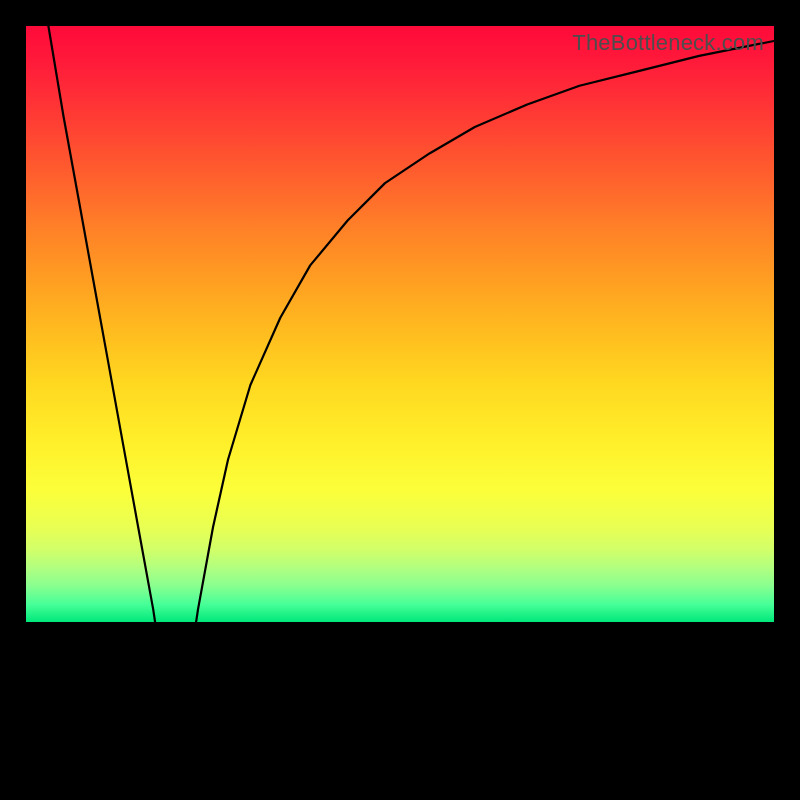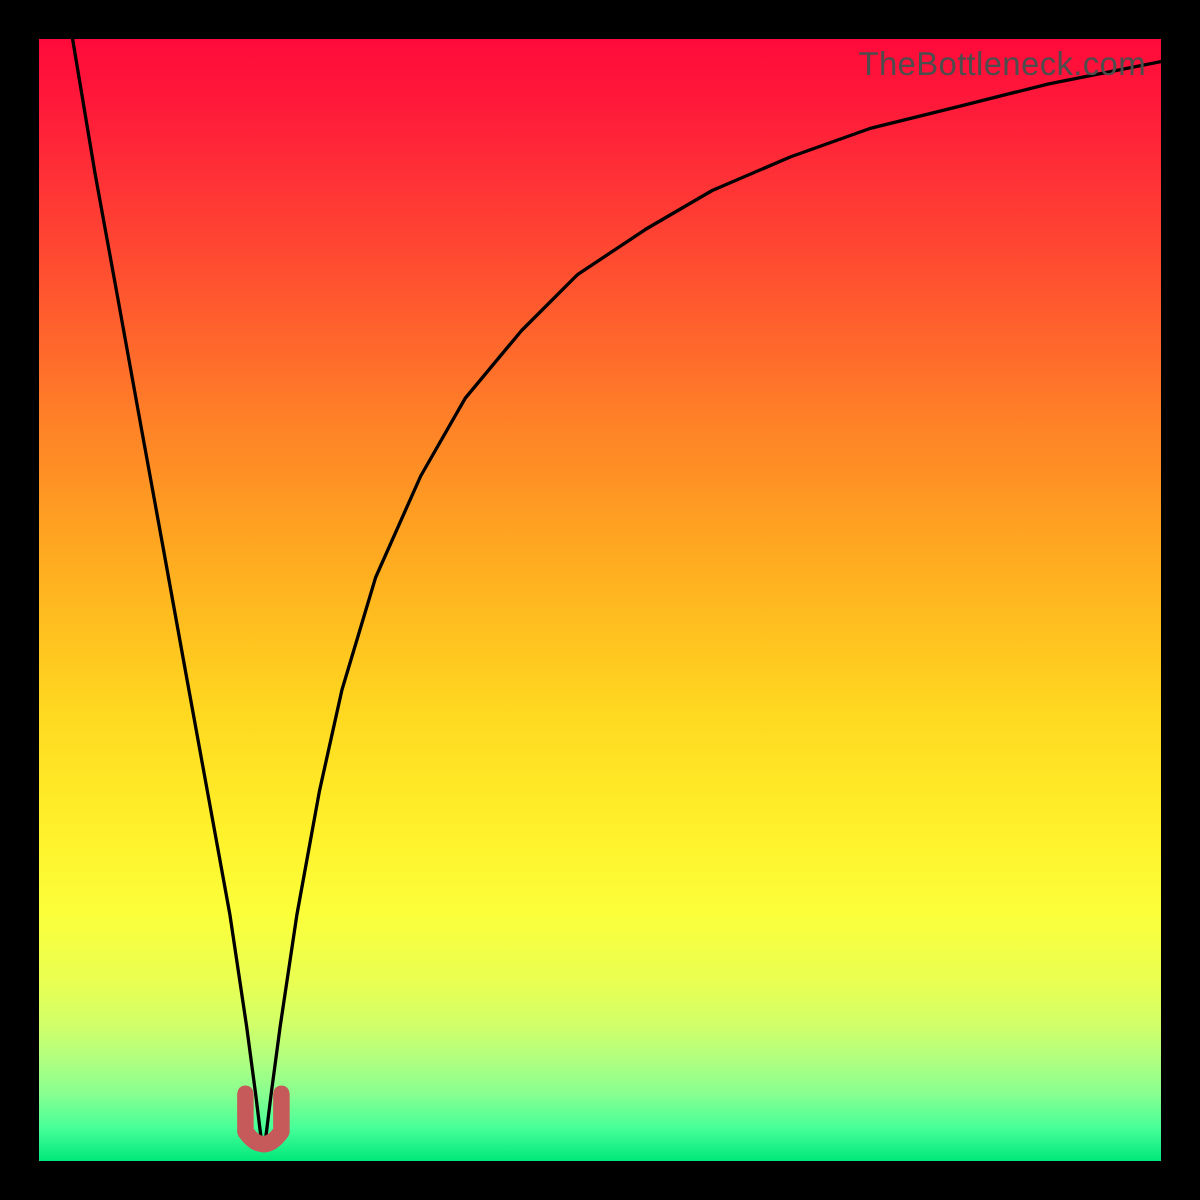--- a/index.html
+++ b/index.html
@@ -17,21 +17,21 @@
     left: 0;
     width: 800px;
     height: 800px;
     background: #000;
   }
   .plot {
     position: absolute;
     top: 26px;
     left: 26px;
     width: 748px;
-    height: 748px;
+    height: 596px;
     overflow: hidden;
   }
   .gradient {
     position: absolute;
     inset: 0;
     background: linear-gradient(
       to bottom,
       #ff0a3a 0%,
       #ff1a3a 6%,
       #ff3a34 15%,

